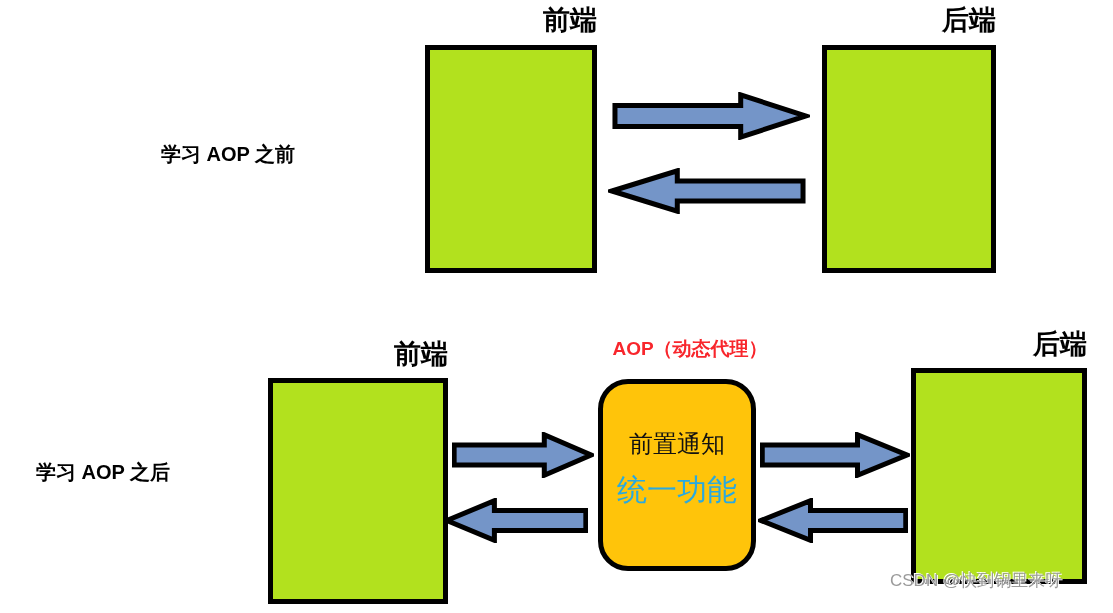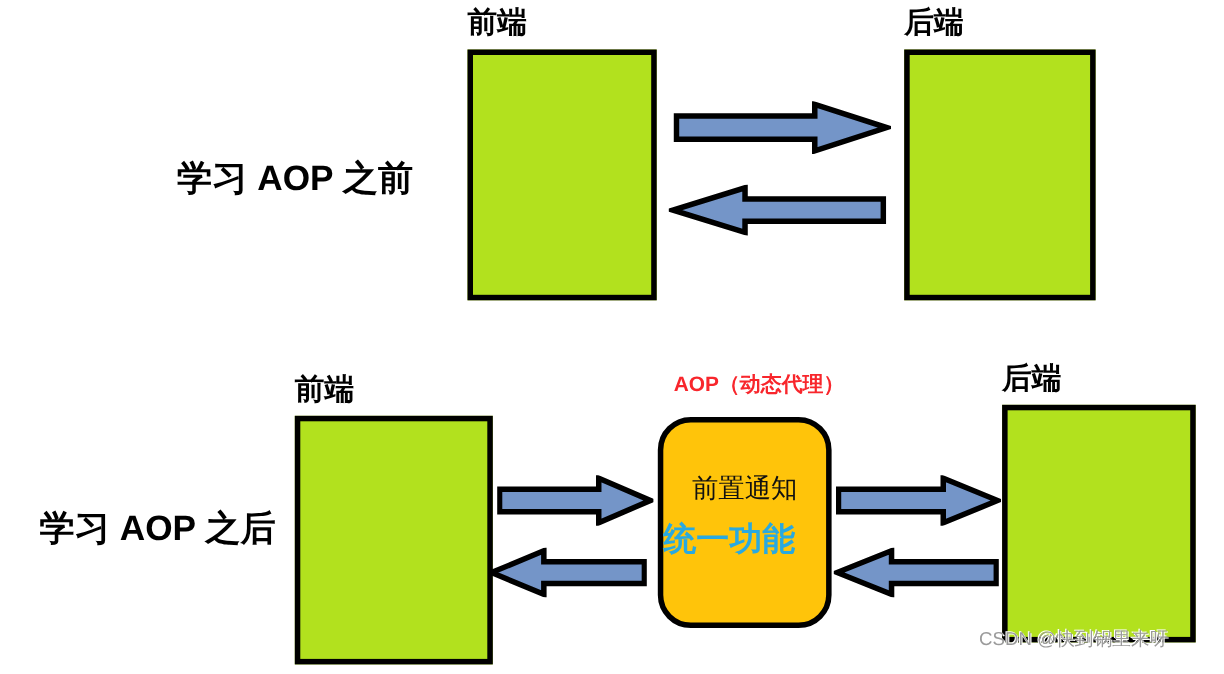--- a/index.html
+++ b/index.html
@@ -18,28 +18,28 @@
     position: absolute;
     background: var(--box-green, #b2e11e);
     border: 5px solid var(--box-border, #000);
   }
 
   .box-label {
     position: absolute;
     font-weight: bold;
     font-size: 27px;
     color: #000;
-    text-align: left;
+    text-align: right;
     white-space: nowrap;
   }
 
   .caption {
     position: absolute;
     font-weight: bold;
-    font-size: 32px;
+    font-size: 20px;
     color: #000;
     white-space: nowrap;
   }
 
   .arrow { position: absolute; display: block; }
   .arrow polygon {
     fill: var(--arrow-fill, #7495c8);
     stroke: var(--arrow-stroke, #000);
     stroke-width: 5;
     stroke-linejoin: miter;
@@ -72,22 +72,23 @@
     text-align: center;
     font-size: 24px;
     color: #111;
     white-space: nowrap;
   }
 
   .aop-unified {
     position: absolute;
     left: 0; top: 86px;
     width: 100%;
+    text-align: center;
     font-size: 30px;
-    font-weight: bold;
+    font-weight: normal;
     color: var(--unified-text-blue, #29a9e0);
     white-space: nowrap;
   }
 
   .watermark {
     position: absolute;
     left: 890px; top: 569px;
     font-size: 17px;
     color: var(--watermark-gray, #9b9b9b);
     text-shadow: 1px 1px 0 #fff, -1px -1px 0 #fff;

